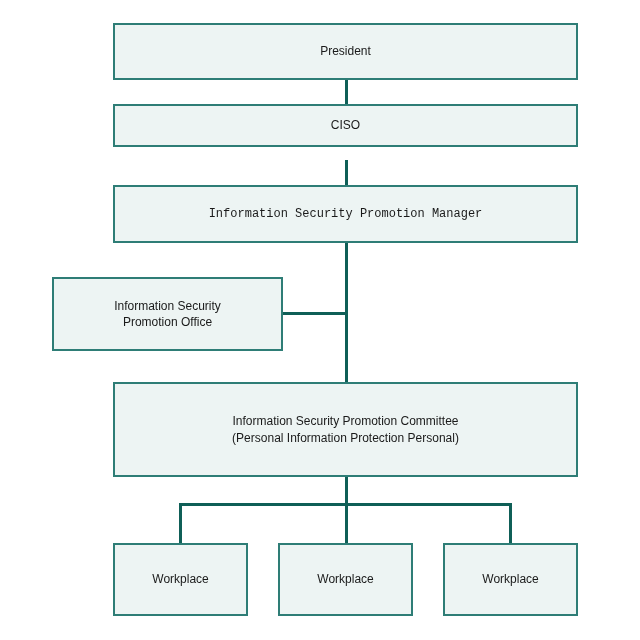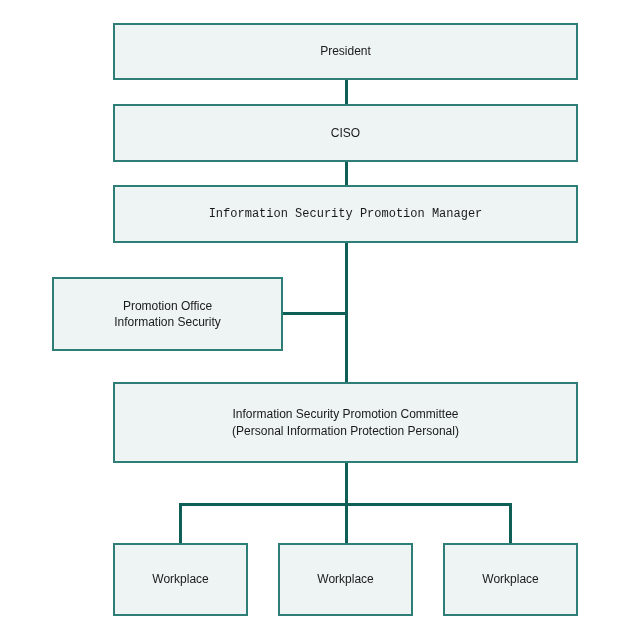--- a/index.html
+++ b/index.html
@@ -36,24 +36,24 @@
     justify-content: center;
     text-align: center;
     color: var(--text);
     font-size: 12px;
     line-height: 1.35;
   }
   .node span { display: block; white-space: nowrap; }
 
   
   .president  { left: 113px; top: 23px;  width: 465px; height: 57px; }
-  .ciso       { left: 113px; top: 104px; width: 465px; height: 58px; }
+  .ciso       { left: 113px; top: 104px; width: 465px; height: 43px; }
   .manager    { left: 113px; top: 185px; width: 465px; height: 58px; font-family: Liberation Mono, monospace; }
   .office     { left: 52px;  top: 277px; width: 231px; height: 74px; }
-  .committee  { left: 113px; top: 382px; width: 465px; height: 81px; }
+  .committee  { left: 113px; top: 382px; width: 465px; height: 95px; }
   .wp1        { left: 113px; top: 543px; width: 135px; height: 73px; }
   .wp2        { left: 278px; top: 543px; width: 135px; height: 73px; }
   .wp3        { left: 443px; top: 543px; width: 135px; height: 73px; }
 
   
   .c-pres-ciso      { left: 345px; top: 78px;  width: 3px;   height: 28px; }
   .c-ciso-mgr       { left: 345px; top: 160px; width: 3px;   height: 27px; }
   .c-mgr-committee  { left: 345px; top: 241px; width: 3px;   height: 143px; }
   .c-office-h       { left: 281px; top: 312px; width: 65px;  height: 3px; }
   .c-committee-down { left: 345px; top: 461px; width: 3px;   height: 45px; }
@@ -83,22 +83,22 @@
 
   <div class="node ciso">
     <span>CISO</span>
   </div>
 
   <div class="node manager">
     <span>Information Security Promotion Manager</span>
   </div>
 
   <div class="node office">
+    <span>Information Security</span>
     <span>Promotion Office</span>
-    <span>Information Security</span>
   </div>
 
   <div class="node committee">
     <span>Information Security Promotion Committee</span>
     <span>(Personal Information Protection Personal)</span>
   </div>
 
   <div class="node wp1">
     <span>Workplace</span>
   </div>

